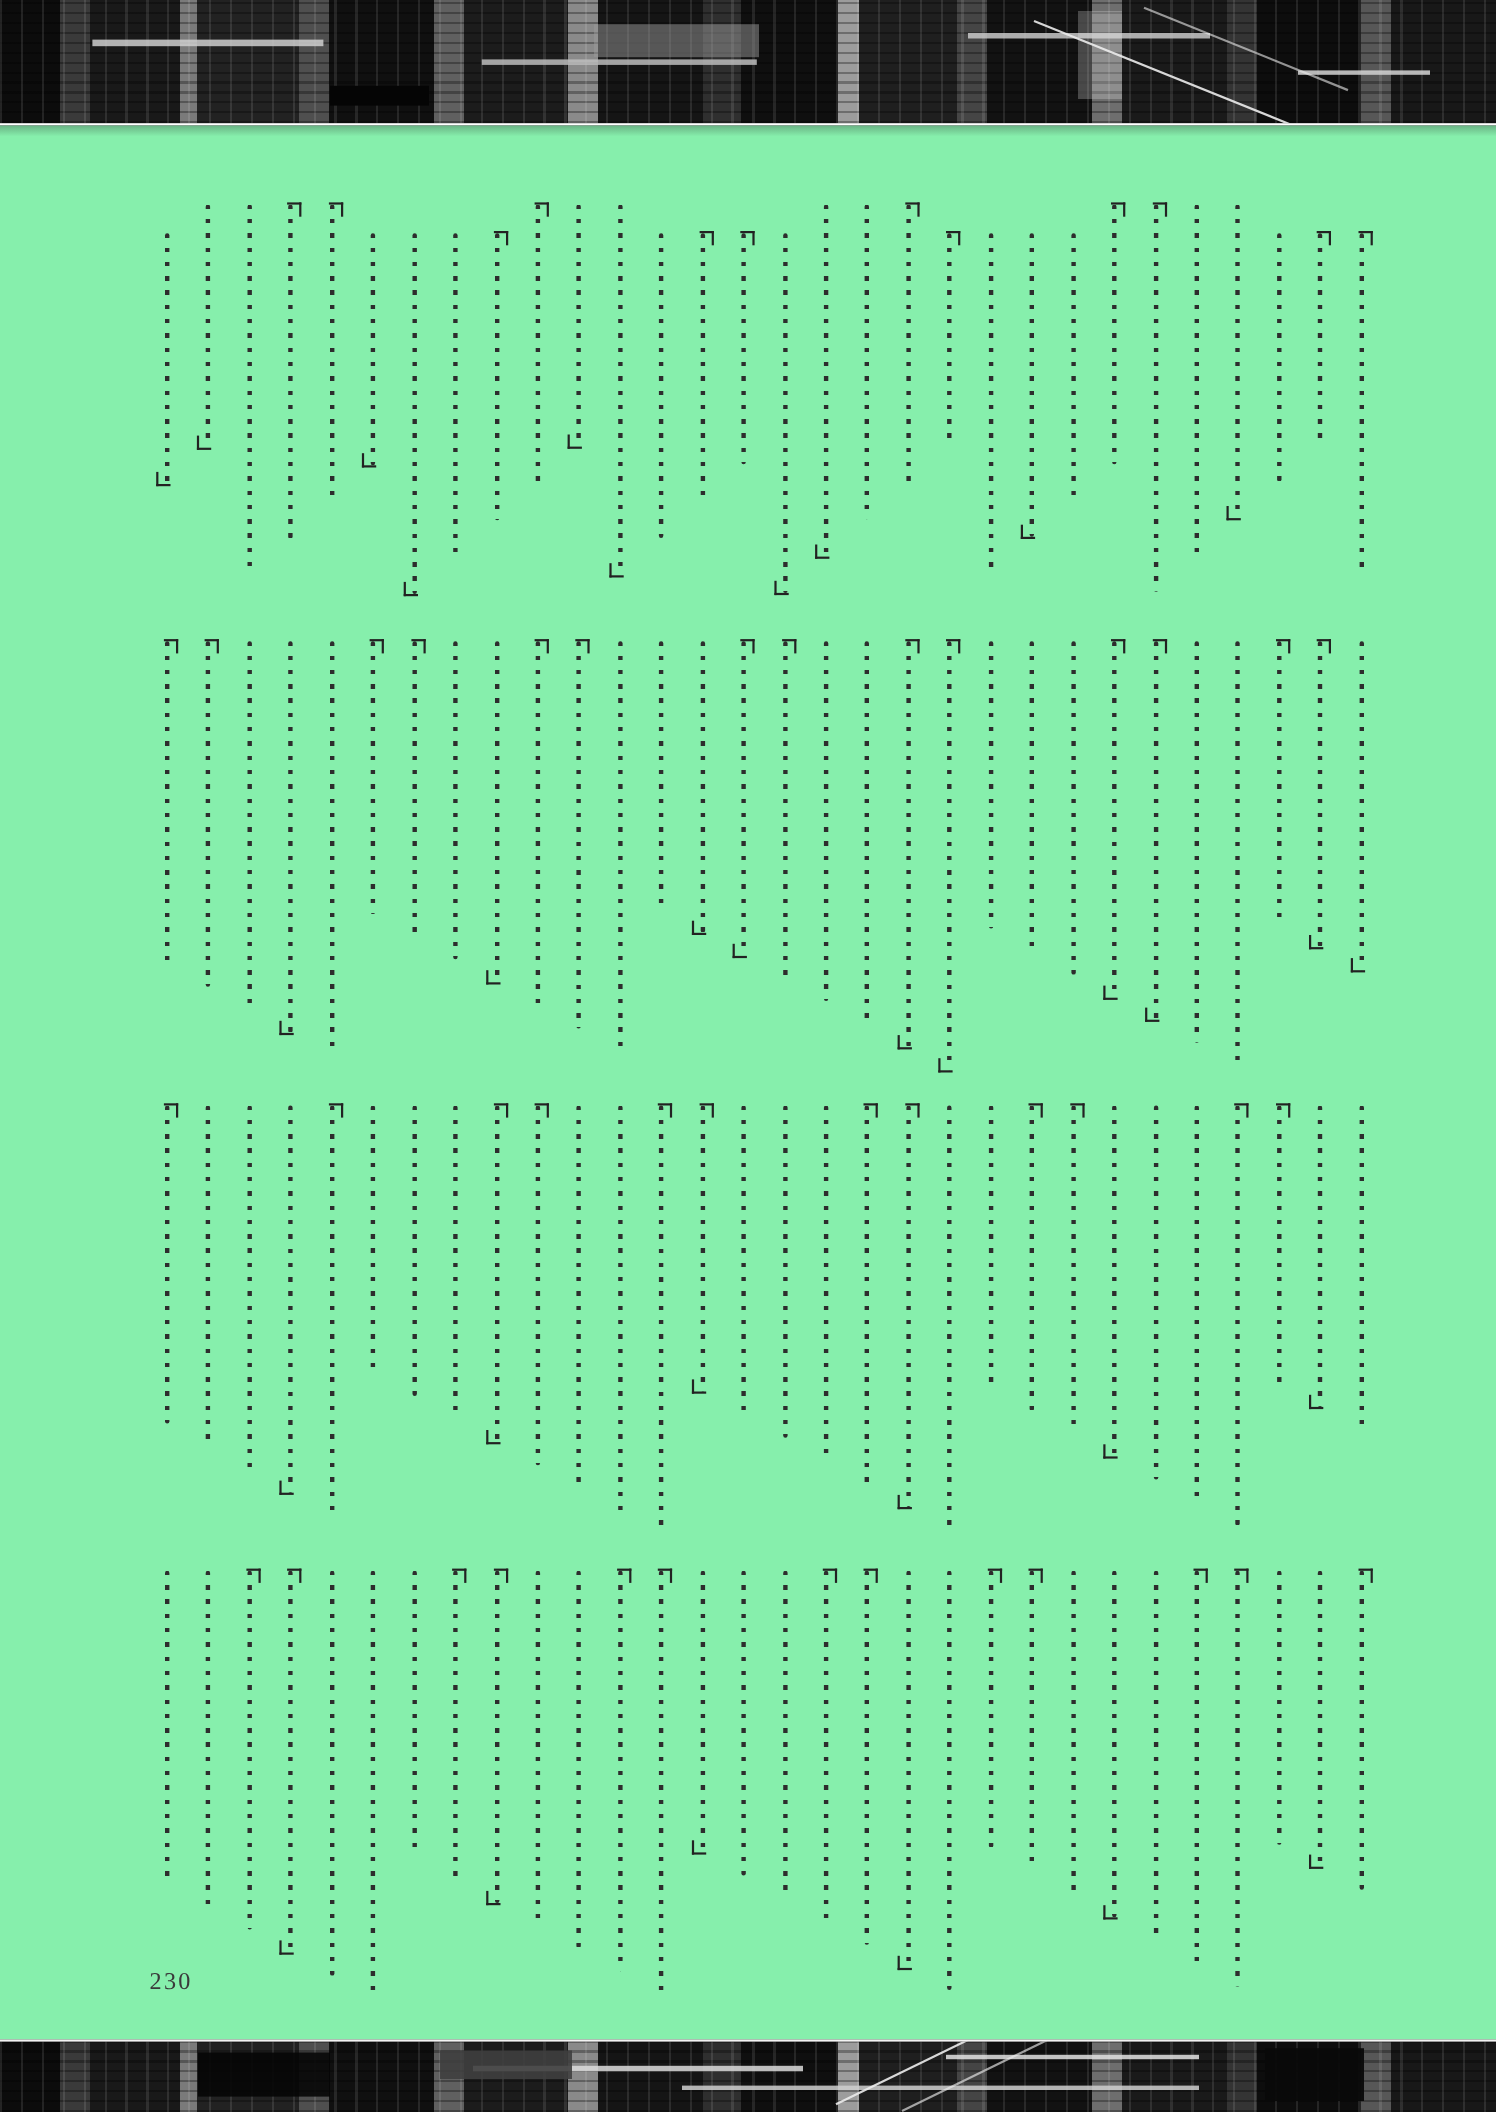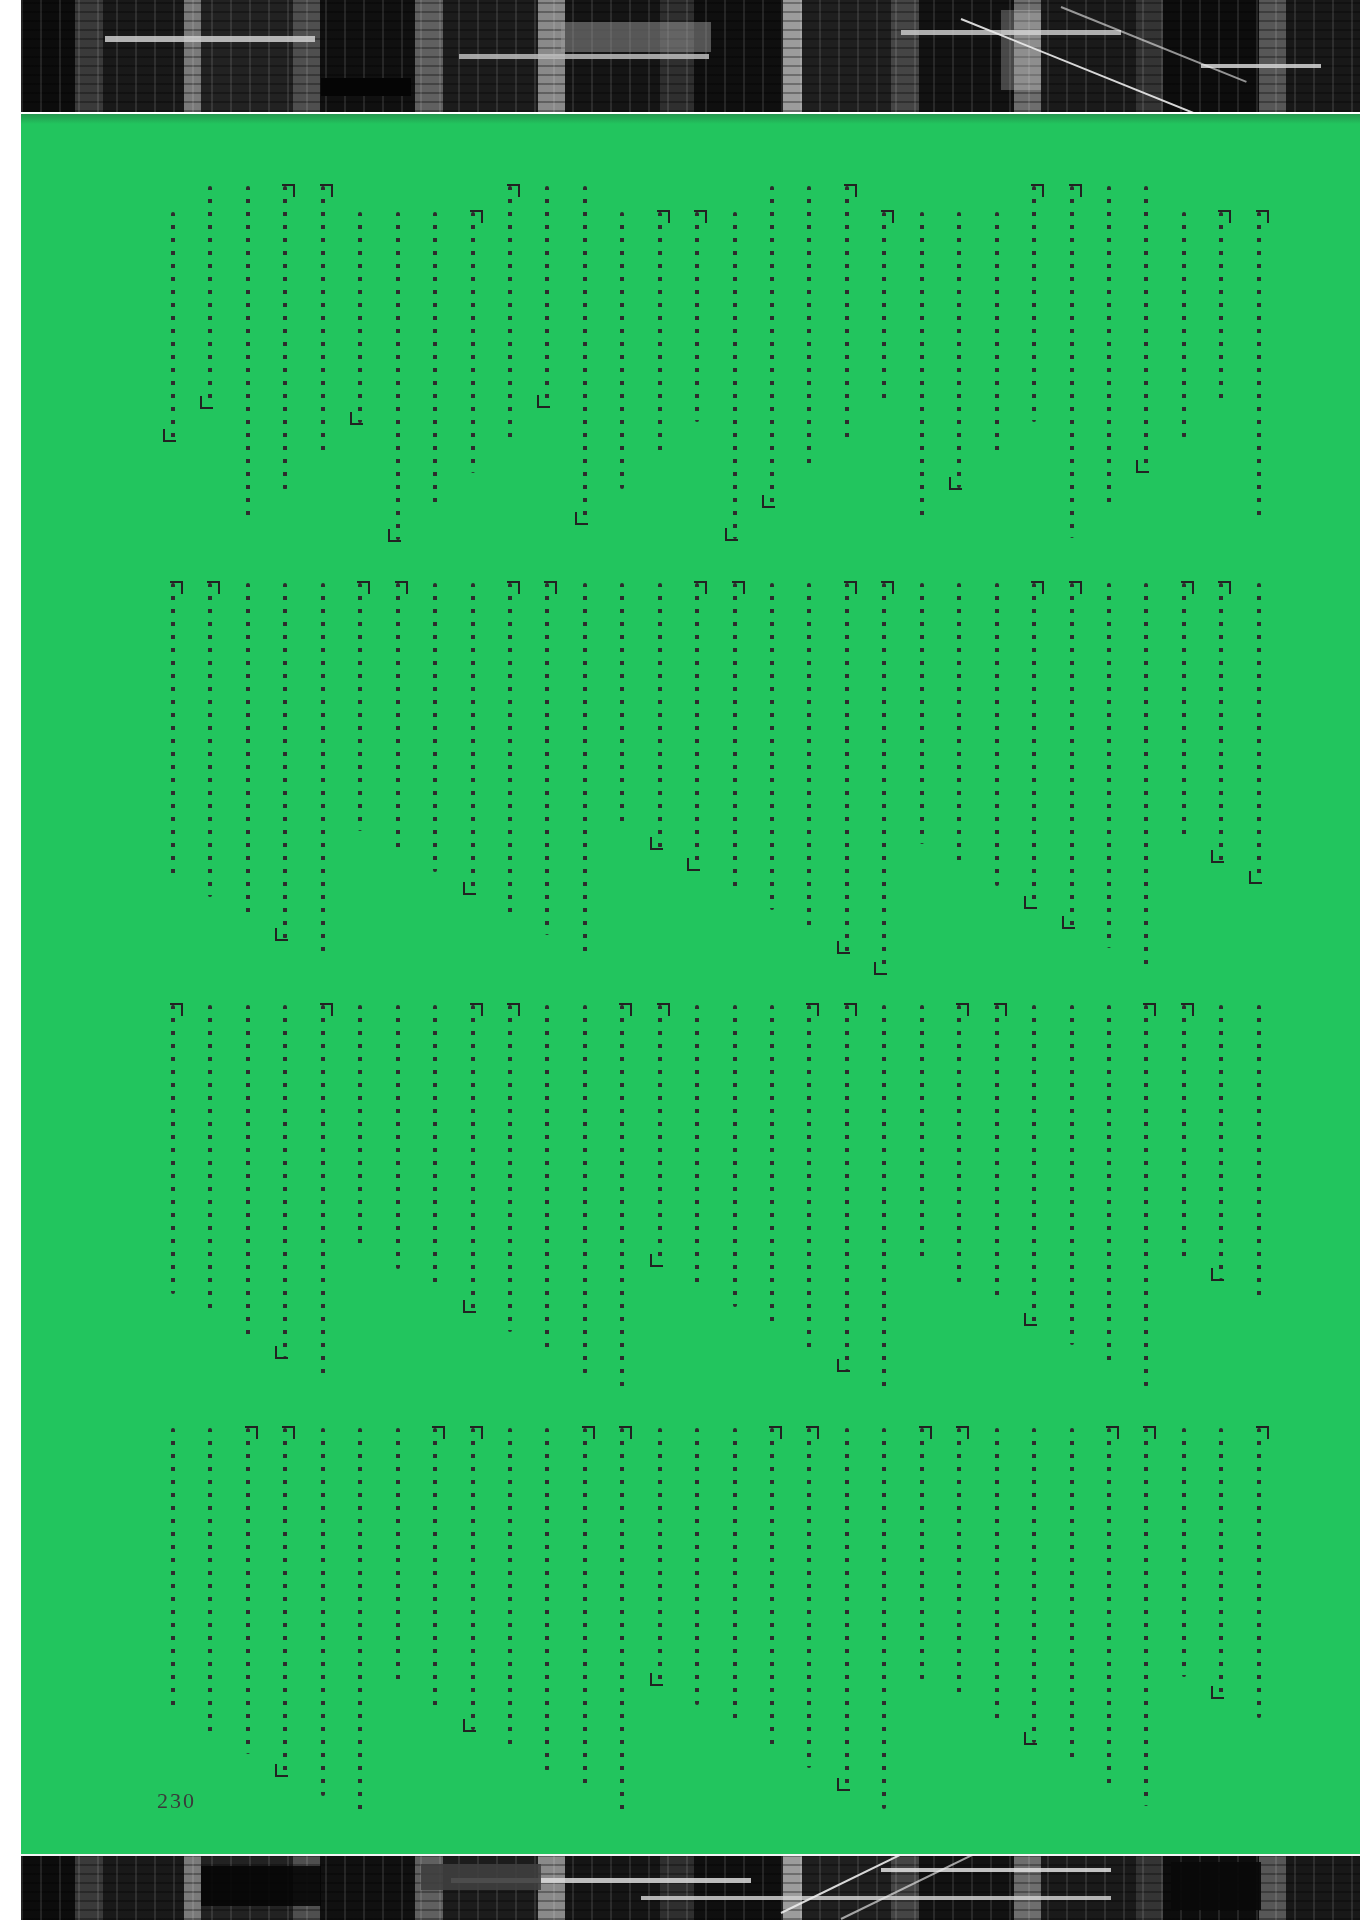--- a/index.html
+++ b/index.html
@@ -3,21 +3,21 @@
 <meta charset="utf-8">
 <style>
   html,body{margin:0;padding:0;}
   body{
     width:1360px;height:1920px;
     background:#ffffff;
     font-family:"Liberation Serif", serif;
     overflow:hidden;
     position:relative;
   }
-  .page{position:absolute;inset:0;background:#22c55e;margin-left:21px;}
+  .page{position:absolute;inset:0;background:#86efac;}
 
   
   .band{
     position:absolute;left:0;width:1360px;
     background-color:#161616;
     background-image:
       repeating-linear-gradient(90deg, rgba(255,255,255,0.10) 0 2px, rgba(255,255,255,0) 2px 19px),
       repeating-linear-gradient(0deg, rgba(0,0,0,0.30) 0 2px, rgba(0,0,0,0) 2px 9px),
       linear-gradient(90deg,
         #0c0c0c 0%, #0c0c0c 4%, #3a3a3a 4%, #3a3a3a 6%,

